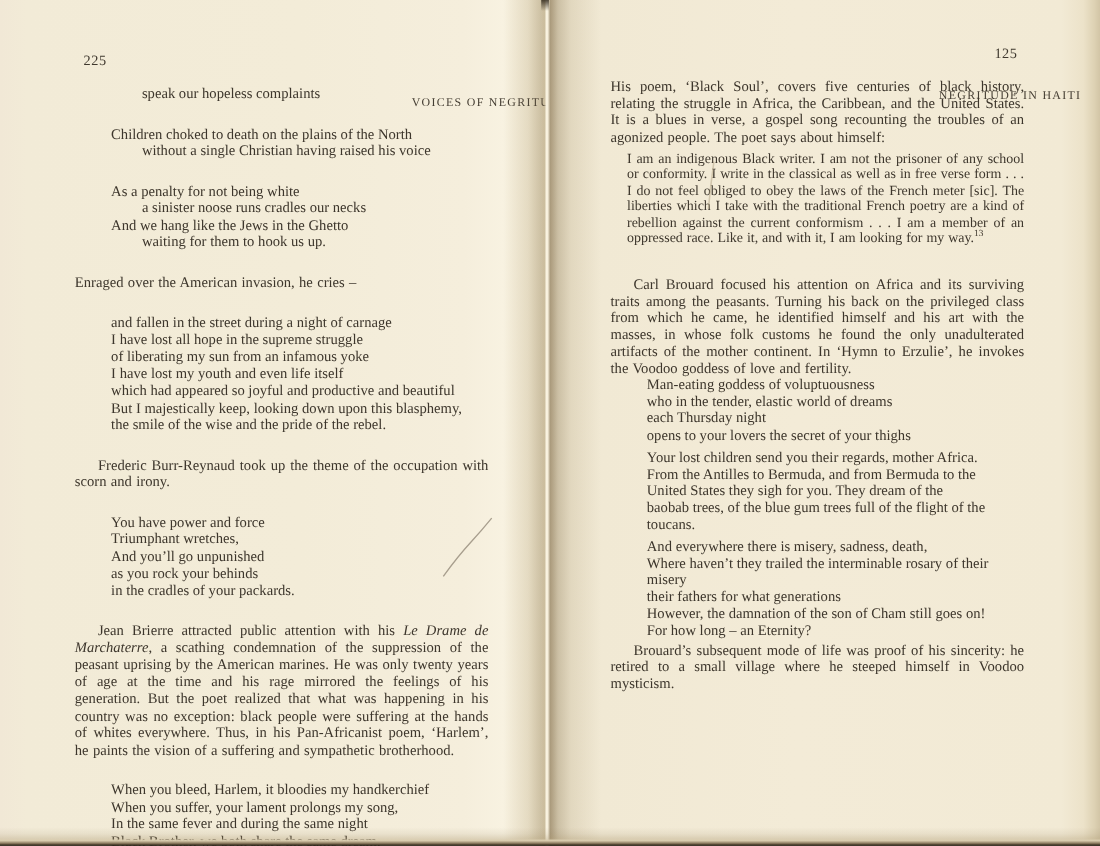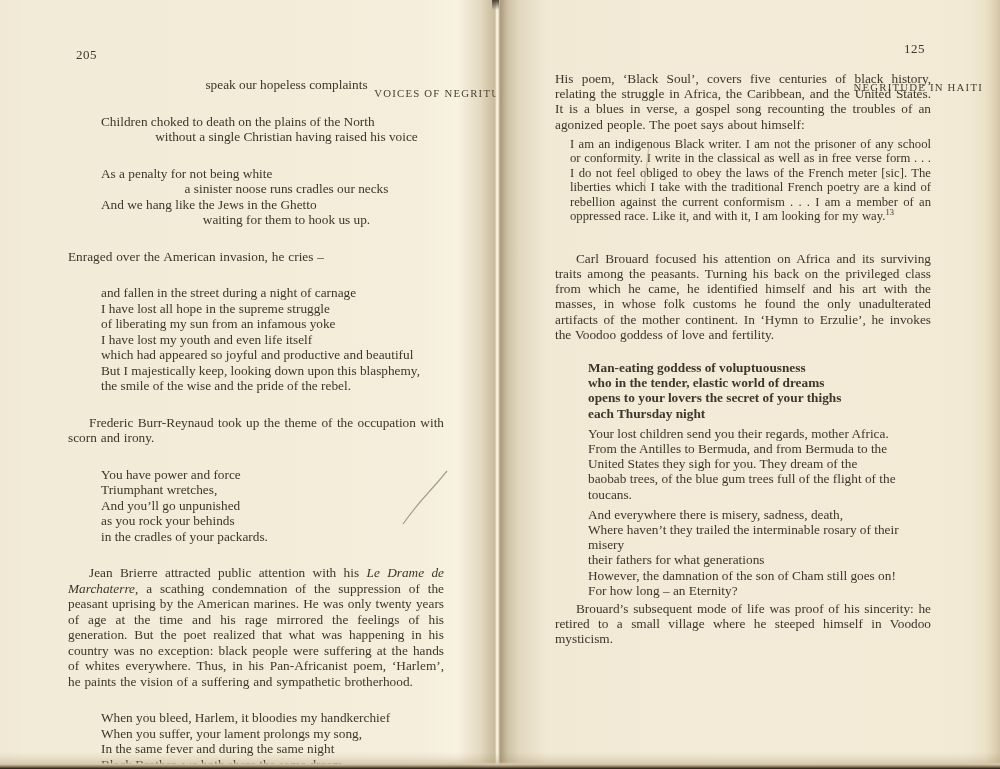--- a/index.html
+++ b/index.html
@@ -55,39 +55,39 @@
   }
   .head-left{left:20px;width:497px;top:50px;}
   .head-right{left:0;width:486px;top:44px;}
   .content{position:absolute;font-size:13.3px;}
   .content-left{left:68px;top:77px;width:376px;line-height:15.5px;}
   .content-right{left:58px;top:71px;width:376px;line-height:15.2px;}
   .para{margin:0;text-align:justify;word-spacing:0.6px;}
   .para.ind{text-indent:21px;}
   .verse{margin:0 0 0 33px;}
   .vline{white-space:nowrap;}
-  .vline.ind2{padding-left:28px;text-align:center;}
+  .vline.ind2{padding-left:28px;}
   .quote{margin:0 0 0 15px;font-size:12.7px;line-height:14.5px;text-align:justify;word-spacing:0.4px;}
   sup{font-size:8.5px;line-height:0;}
   
   .content-left .block + .block{margin-top:21px;}
   .content-right .block + .block{margin-top:5px;}
   .content-right .quote{margin-top:12px;margin-bottom:0;}
   .content-right .quote + .block{margin-top:27px;}
-  .content-right .para + .verse{margin-top:18px;font-weight:bold;}
+  .content-right .para + .verse{margin-top:0;}
   .content-right .verse + .para{margin-top:3px;}
   .marks{position:absolute;left:0;top:0;width:1000px;height:769px;pointer-events:none;}
 </style>
 </head>
 <body>
 
 <div class="scan">
 
   <div class="page page-left">
-    <div class="folio folio-left">205</div>
+    <div class="folio folio-left">225</div>
     <div class="running-head head-left">VOICES OF NEGRITUDE</div>
     <div class="content content-left" id="content-left">
         <div class="block verse">
           <div class="vline ind2">speak our hopeless complaints</div>
         </div>
         <div class="block verse">
           <div class="vline">Children choked to death on the plains of the North</div>
           <div class="vline ind2">without a single Christian having raised his voice</div>
         </div>
         <div class="block verse">
@@ -127,22 +127,22 @@
   <div class="page page-right">
     <div class="folio folio-right">125</div>
     <div class="running-head head-right">NEGRITUDE IN HAITI</div>
     <div class="content content-right" id="content-right">
         <p class="block para"><span>His poem, ‘Black Soul’, covers five centuries of black history, relating the struggle in Africa, the Caribbean, and the United States. It is a blues in verse, a gospel song recounting the troubles of an agonized people. The poet says about himself:</span></p>
         <p class="block quote"><span>I am an indigenous Black writer. I am not the prisoner of any school or conformity. I write in the classical as well as in free verse form . . . I do not feel obliged to obey the laws of the French meter [sic]. The liberties which I take with the traditional French poetry are a kind of rebellion against the current conformism . . . I am a member of an oppressed race. Like it, and with it, I am looking for my way.</span><sup>13</sup></p>
         <p class="block para ind"><span>Carl Brouard focused his attention on Africa and its surviving traits among the peasants. Turning his back on the privileged class from which he came, he identified himself and his art with the masses, in whose folk customs he found the only unadulterated artifacts of the mother continent. In ‘Hymn to Erzulie’, he invokes the Voodoo goddess of love and fertility.</span></p>
         <div class="block verse">
           <div class="vline">Man-eating goddess of voluptuousness</div>
           <div class="vline">who in the tender, elastic world of dreams</div>
+          <div class="vline">each Thursday night</div>
           <div class="vline">opens to your lovers the secret of your thighs</div>
-          <div class="vline">each Thursday night</div>
         </div>
         <div class="block verse">
           <div class="vline">Your lost children send you their regards, mother Africa.</div>
           <div class="vline">From the Antilles to Bermuda, and from Bermuda to the</div>
           <div class="vline">United States they sigh for you. They dream of the</div>
           <div class="vline">baobab trees, of the blue gum trees full of the flight of the</div>
           <div class="vline">toucans.</div>
         </div>
         <div class="block verse">
           <div class="vline">And everywhere there is misery, sadness, death,</div>

